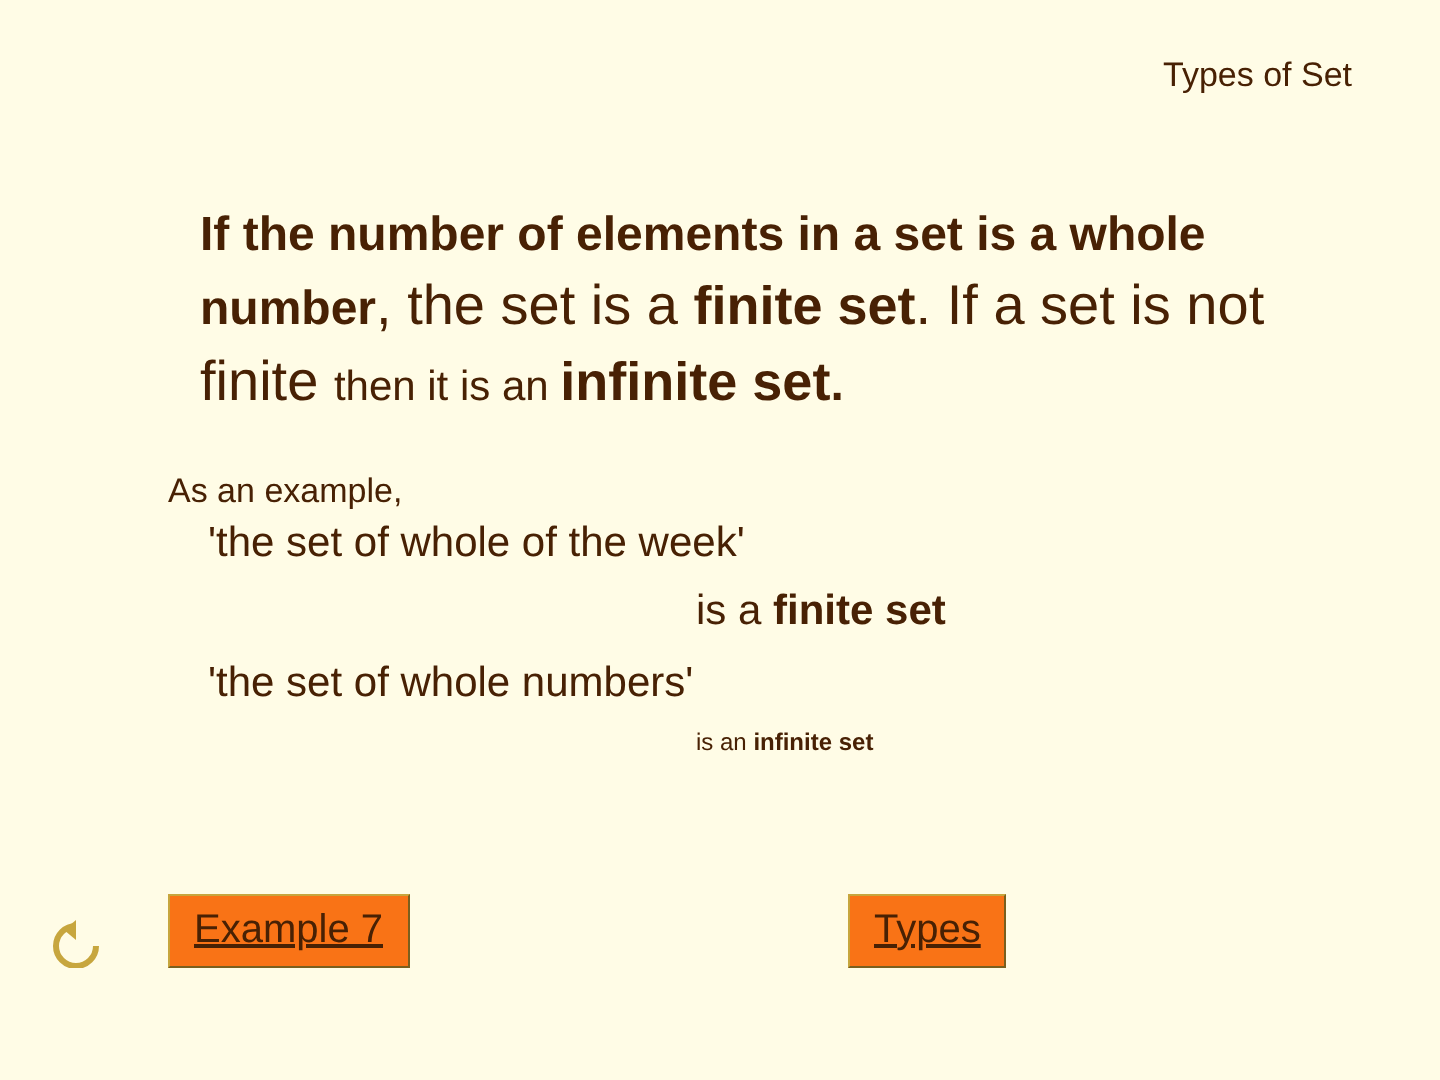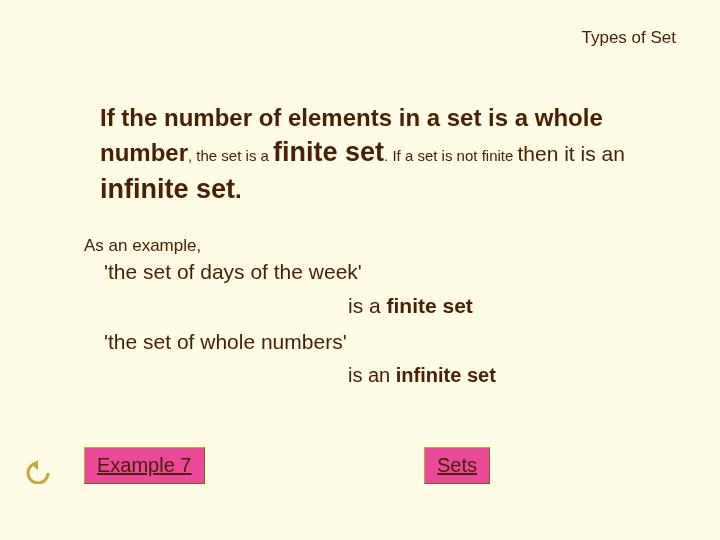--- a/index.html
+++ b/index.html
@@ -1,59 +1,59 @@
 <!DOCTYPE html>
 <html><head>
 <meta charset="utf-8">
 <style>
 html,body{margin:0;padding:0;width:720px;height:540px;background:#fffce6;font-family:"Trebuchet MS","Comic Sans MS",sans-serif;color:#482104;overflow:hidden}
 .header-left{position:absolute;left:84px;top:30px;font-size:19px;line-height:1.4}
 .header-right{position:absolute;right:44px;top:28px;font-size:17px;font-weight:normal}
 .body-para{position:absolute;left:100px;right:44px;top:102px;font-size:24px;font-weight:bold;line-height:1.35}
-.body-para .r1{font-weight:normal;font-size:15px}
+.body-para .r1{font-weight:normal;font-size:28px}
 .body-para .r2{font-weight:normal;font-size:21px}
 .body-para .big{font-weight:bold;font-size:27px}
 .asexample{position:absolute;left:84px;top:236px;font-size:17px}
 .ex1{position:absolute;left:104px;top:260px;font-size:21px}
 .ex1cap{position:absolute;left:348px;top:294px;font-size:21px}
 .ex1cap b{font-weight:bold}
 .ex2{position:absolute;left:104px;top:330px;font-size:21px}
-.ex2cap{position:absolute;left:348px;top:364px;font-size:20px}
+.ex2cap{position:absolute;left:348px;top:364px;font-size:12px}
 .ex2cap b{font-weight:bold}
-.btn{position:absolute;bottom:56px;display:inline-block;padding:6px 12px;background:#ec4899;border:1px solid #c7a63e;border-right-color:#7a5f1e;border-bottom-color:#7a5f1e;text-decoration:underline;font-size:20px;color:#482104;font-family:inherit;cursor:pointer}
+.btn{position:absolute;bottom:56px;display:inline-block;padding:6px 12px;background:#f97316;border:1px solid #c7a63e;border-right-color:#7a5f1e;border-bottom-color:#7a5f1e;text-decoration:underline;font-size:20px;color:#482104;font-family:inherit;cursor:pointer}
 .btn.ex7{left:84px}
 .btn.chk{left:424px}
 .back-icon{position:absolute;left:24px;bottom:56px;width:28px;height:24px;cursor:pointer}
 .back-icon svg{display:block;width:100%;height:100%}
 </style>
 </head>
 <body>
 
 <div class="header-left">
   <br>
 </div>
 <div class="header-right">Types of Set</div>
 
 <div class="body-para">
   <span>If the number of elements in a set is a whole number</span><span class="r1">, the set is a </span><span class="big">finite set</span><span class="r1">. If a set is not finite </span><span class="r2">then it is an </span><span class="big">infinite set</span><span>.</span>
 </div>
 
 <div class="asexample">As an example,</div>
 
-<div class="ex1">'the set of days of the week'</div>
+<div class="ex1">'the set of whole of the week'</div>
 <div class="ex1cap">
   <span>is a </span><b>finite set</b>
 </div>
 
 <div class="ex2">'the set of whole numbers'</div>
 <div class="ex2cap">
   <span>is an </span><b>infinite set</b>
 </div>
 
 <span class="back-icon">
   <svg viewBox="0 0 28 24">
       <path d="M14 3 A10 10 0 1 0 24 13" fill="none" stroke="#c7a63e" stroke-width="3"></path>
       <path d="M14 0 L8 5 L14 10 Z" fill="#c7a63e"></path>
     </svg>
 </span>
 
 <button class="btn ex7">Example 7</button>
-<button class="btn chk">Sets</button>
+<button class="btn chk">Types</button>
 
 </body></html>

